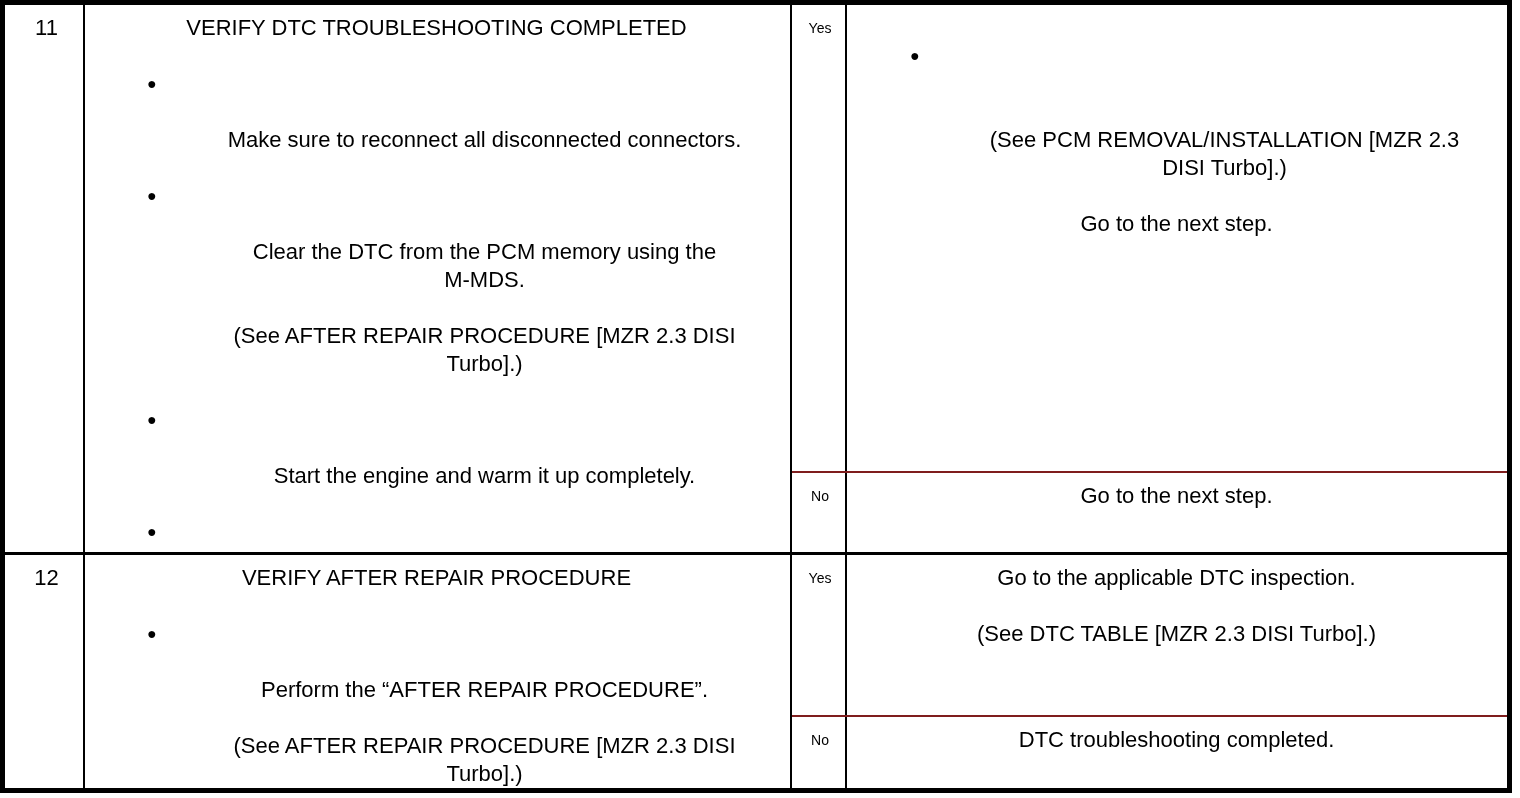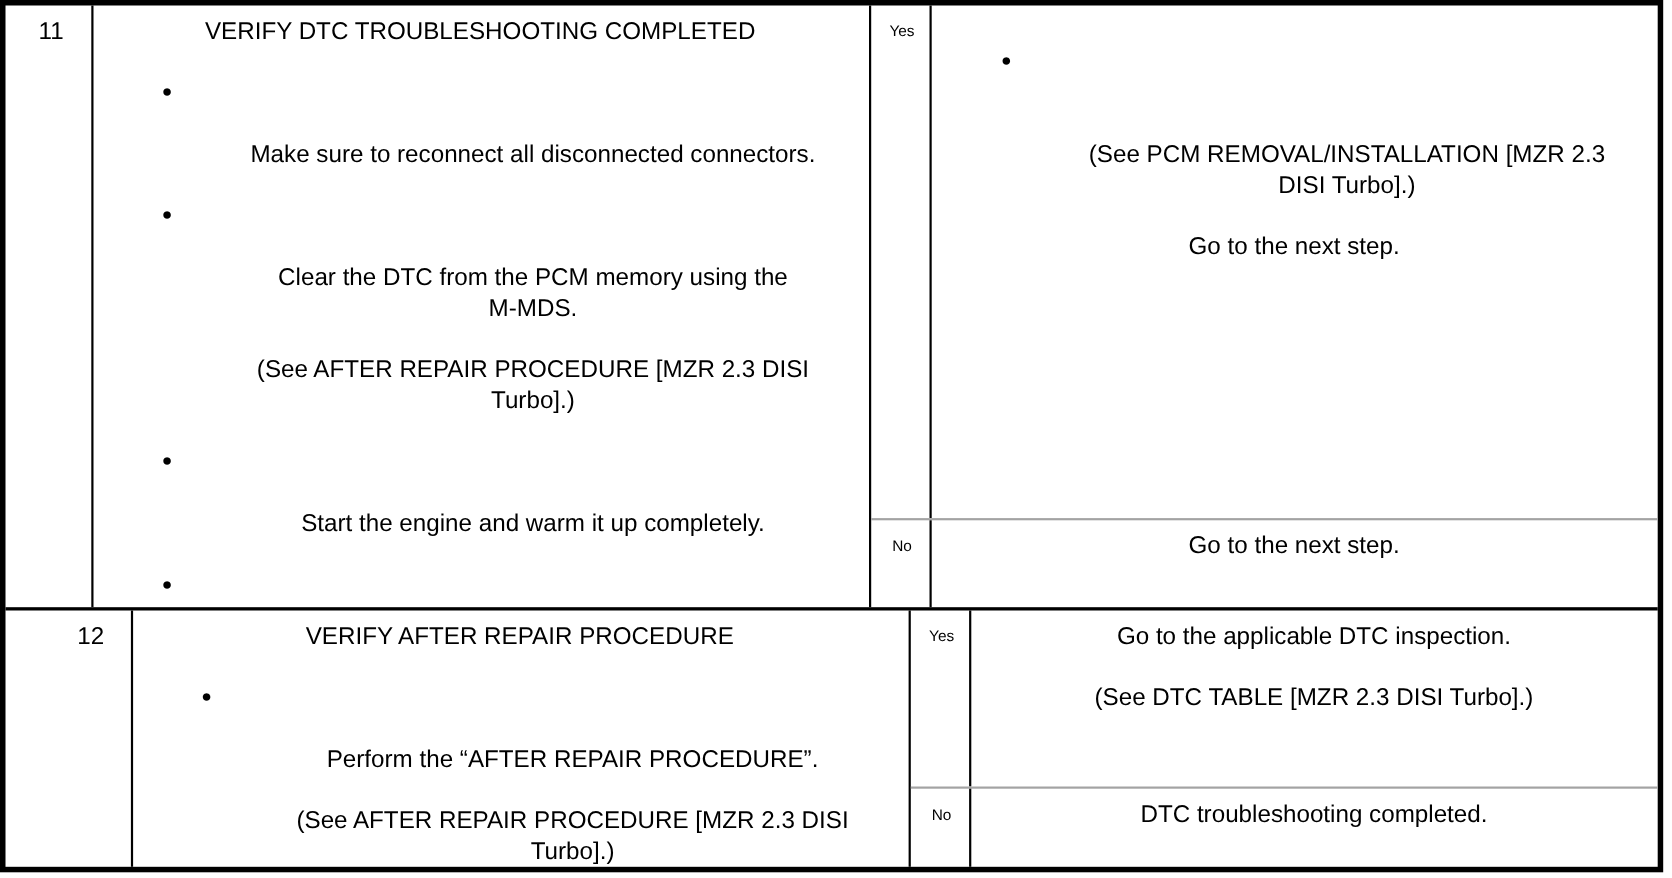--- a/index.html
+++ b/index.html
@@ -12,38 +12,38 @@
   .doc-table {
     position: absolute; left: 0; top: 0;
     width: 1512px; height: 793px;
     border: 5px solid #000000;
     background: #ffffff;
     display: flex; flex-direction: column;
   }
   .step-row { display: flex; flex-direction: row; width: 100%; }
   .step-row.row-11 { height: 547px; }
   .row-separator { height: 3px; background: #000000; width: 100%; flex: 0 0 auto; }
-  .step-row.row-12 { height: 288px; padding-left: 36px; }
+  .step-row.row-12 { height: 288px; }
 
   .cell { overflow: hidden; text-align: center; }
   .step-cell {
     width: 80px; flex: 0 0 80px;
     border-right: 2px solid #000000;
     padding: 9px 4px 0 9px;
     font-size: 22px; line-height: 28px;
   }
   .inspection-cell {
     width: 707px; flex: 0 0 707px;
     border-right: 2px solid #000000;
     padding: 9px 8px 0 6px;
     font-size: 22px; line-height: 28px;
   }
   .branches { flex: 1 1 auto; display: flex; flex-direction: column; }
   .branch { display: flex; flex-direction: row; width: 100%; }
-  .branch.second { border-top: 2px solid #a3a3a3; }
+  .branch.second { border-top: 2px solid #7f1d1d; }
   .row-11 .branch.yes { height: 466px; }
   .row-11 .branch.no  { height: 81px; }
   .row-12 .branch.yes { height: 160px; }
   .row-12 .branch.no  { height: 73px; }
   .yn-cell {
     width: 55px; flex: 0 0 55px;
     border-right: 2px solid #000000;
     padding: 9px 2px 0 5px;
     font-size: 14px; line-height: 28px;
   }

